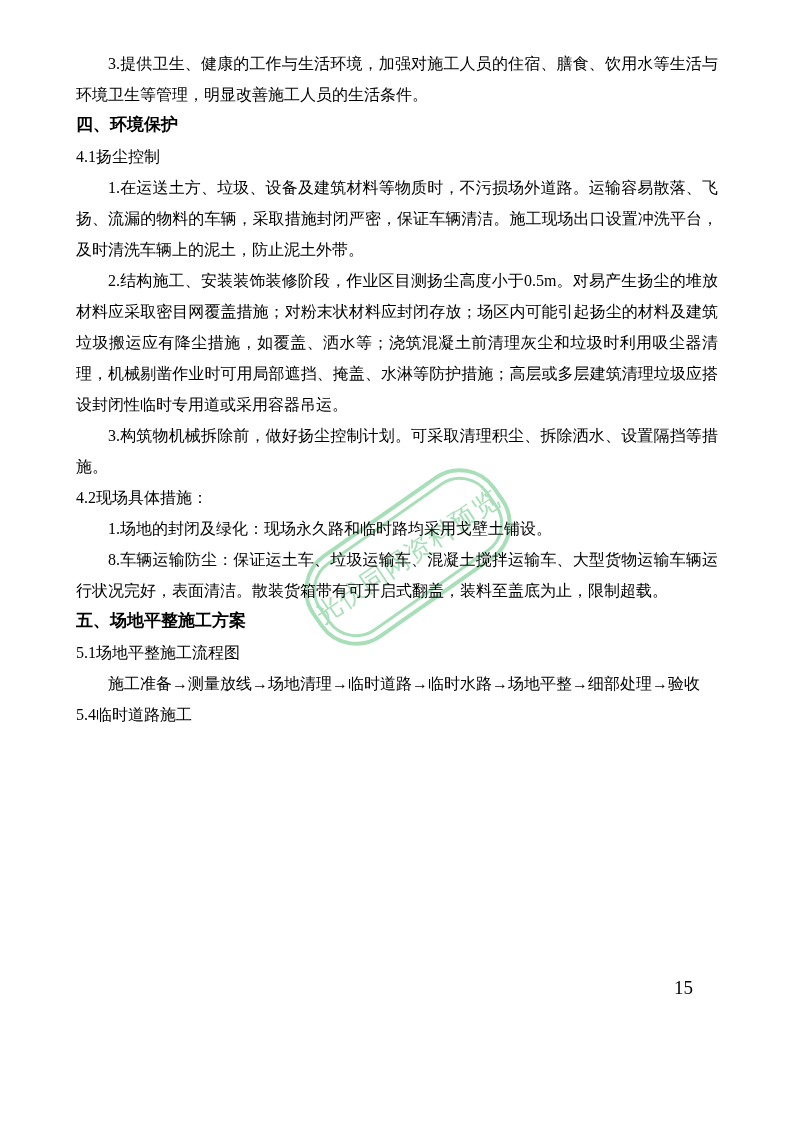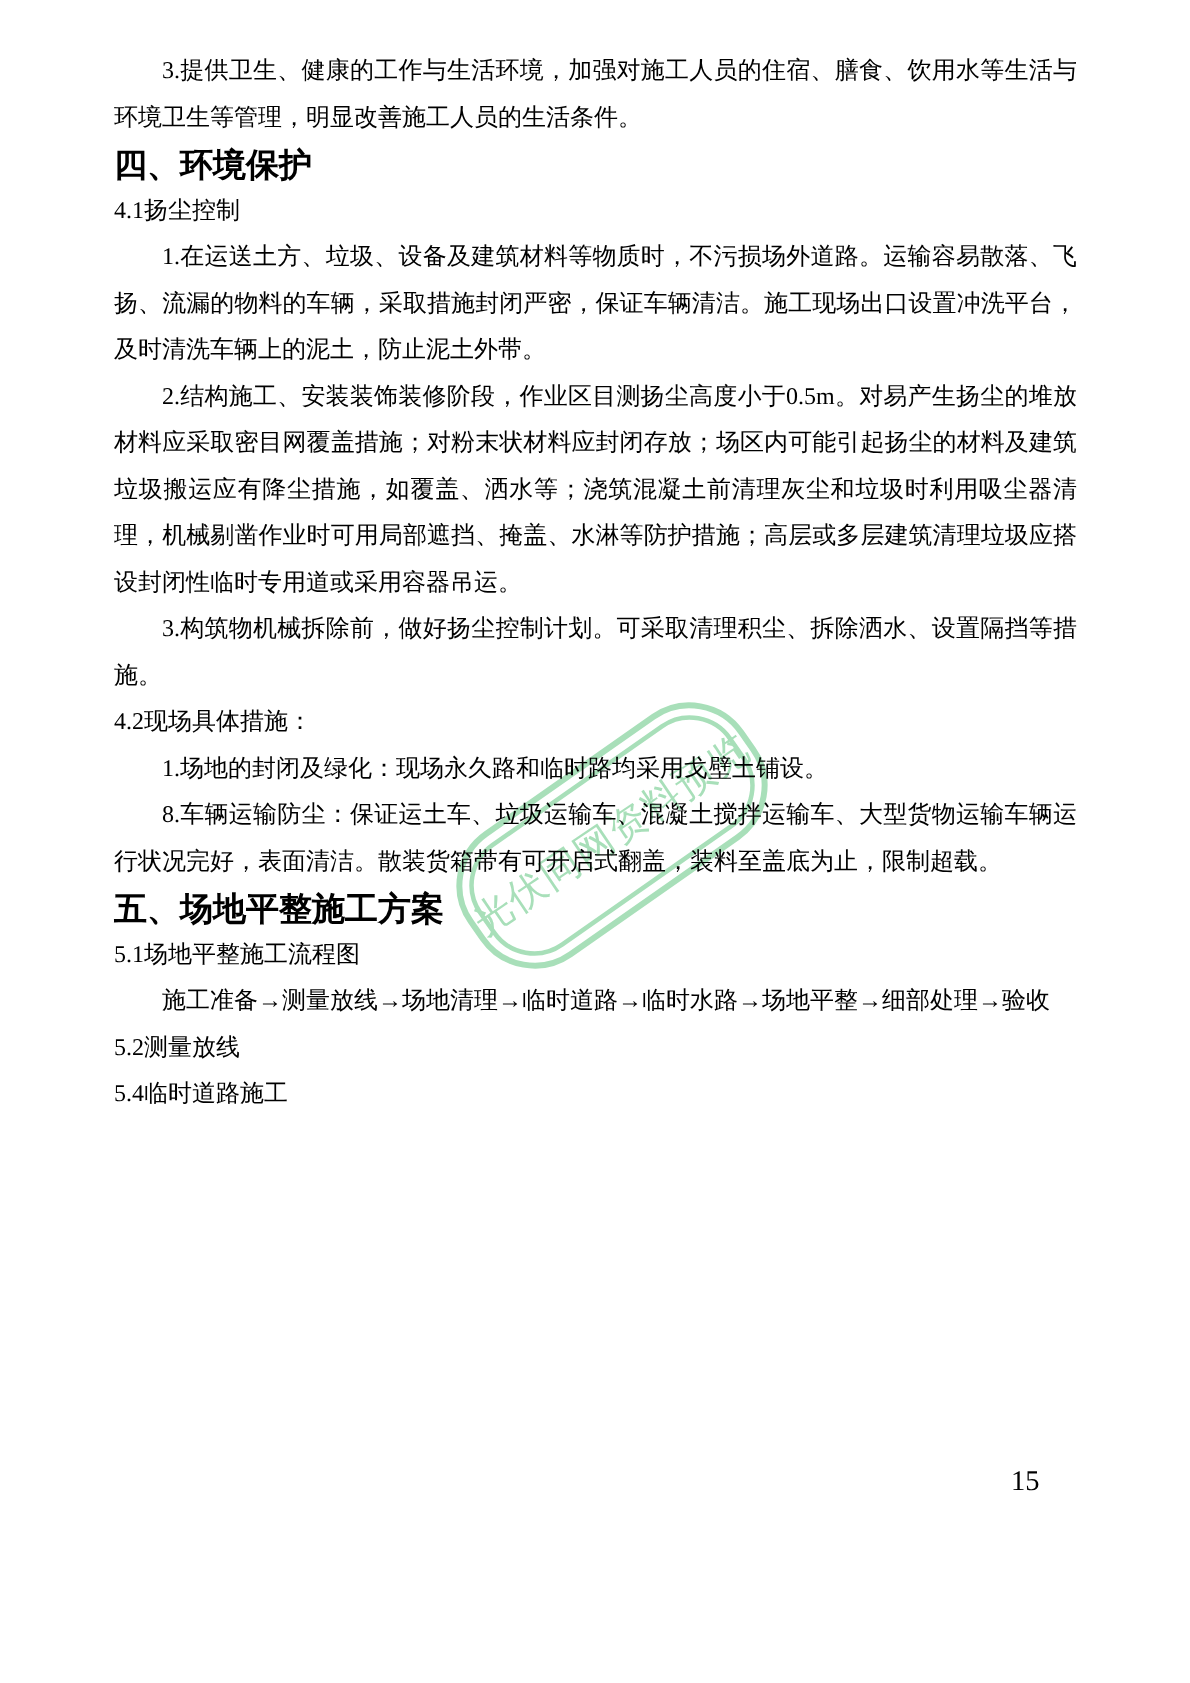--- a/index.html
+++ b/index.html
@@ -12,36 +12,38 @@
     font-family: "Liberation Serif", "DejaVu Serif", serif;
     color: #000000;
   }
   .content {
     position: relative;
     z-index: 1;
     padding: 32px 75px 0 76px;
     font-size: 16px;
     line-height: 31px;
     text-align: justify;
+    margin-top: 16px;
   }
   .para {
     margin: 0;
     text-indent: 2em;
   }
   .sub {
     margin: 0;
     text-indent: 0;
     font-family: Liberation Serif, serif;
   }
   .heading {
     margin: 0;
     font-weight: bold;
-    font-size: 22px;
+    font-size: 17px;
     text-indent: 0;
     line-height: 31px;
+    font-family: Liberation Mono, monospace;
   }
   .page-number {
     position: absolute;
     z-index: 1;
     top: 976px;
     right: 100px;
     font-size: 19px;
     line-height: 24px;
     color: #000000;
   }
@@ -104,19 +106,18 @@
     <p class="sub">4.1扬尘控制</p>
     <p class="para">1.在运送土方、垃圾、设备及建筑材料等物质时，不污损场外道路。运输容易散落、飞扬、流漏的物料的车辆，采取措施封闭严密，保证车辆清洁。施工现场出口设置冲洗平台，及时清洗车辆上的泥土，防止泥土外带。</p>
     <p class="para">2.结构施工、安装装饰装修阶段，作业区目测扬尘高度小于0.5m。对易产生扬尘的堆放材料应采取密目网覆盖措施；对粉末状材料应封闭存放；场区内可能引起扬尘的材料及建筑垃圾搬运应有降尘措施，如覆盖、洒水等；浇筑混凝土前清理灰尘和垃圾时利用吸尘器清理，机械剔凿作业时可用局部遮挡、掩盖、水淋等防护措施；高层或多层建筑清理垃圾应搭设封闭性临时专用道或采用容器吊运。</p>
     <p class="para">3.构筑物机械拆除前，做好扬尘控制计划。可采取清理积尘、拆除洒水、设置隔挡等措施。</p>
     <p class="sub">4.2现场具体措施：</p>
     <p class="para">1.场地的封闭及绿化：现场永久路和临时路均采用戈壁土铺设。</p>
     <p class="para">8.车辆运输防尘：保证运土车、垃圾运输车、混凝土搅拌运输车、大型货物运输车辆运行状况完好，表面清洁。散装货箱带有可开启式翻盖，装料至盖底为止，限制超载。</p>
     <p class="heading">五、场地平整施工方案</p>
     <p class="sub">5.1场地平整施工流程图</p>
     <p class="para">施工准备→测量放线→场地清理→临时道路→临时水路→场地平整→细部处理→验收</p>
-    <p class="sub">5.2测量放线</p>
     <p class="sub">5.4临时道路施工</p>
   </div>
 
   <div class="page-number">15</div>
 
 </div>
 
 </body></html>

